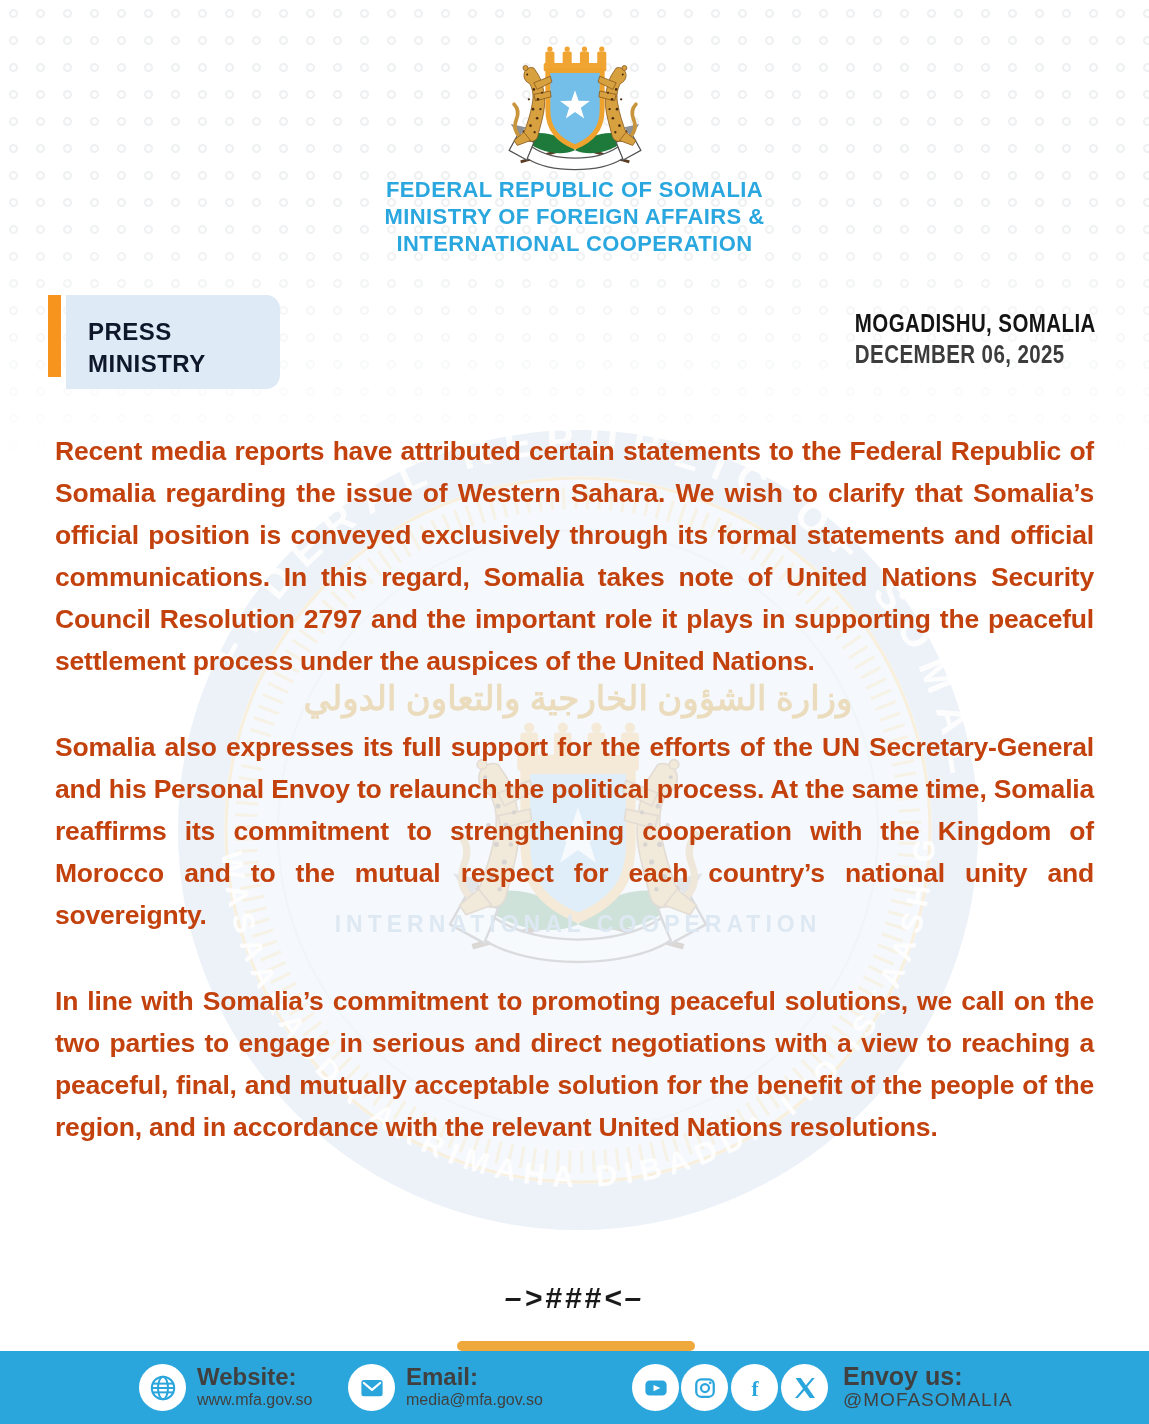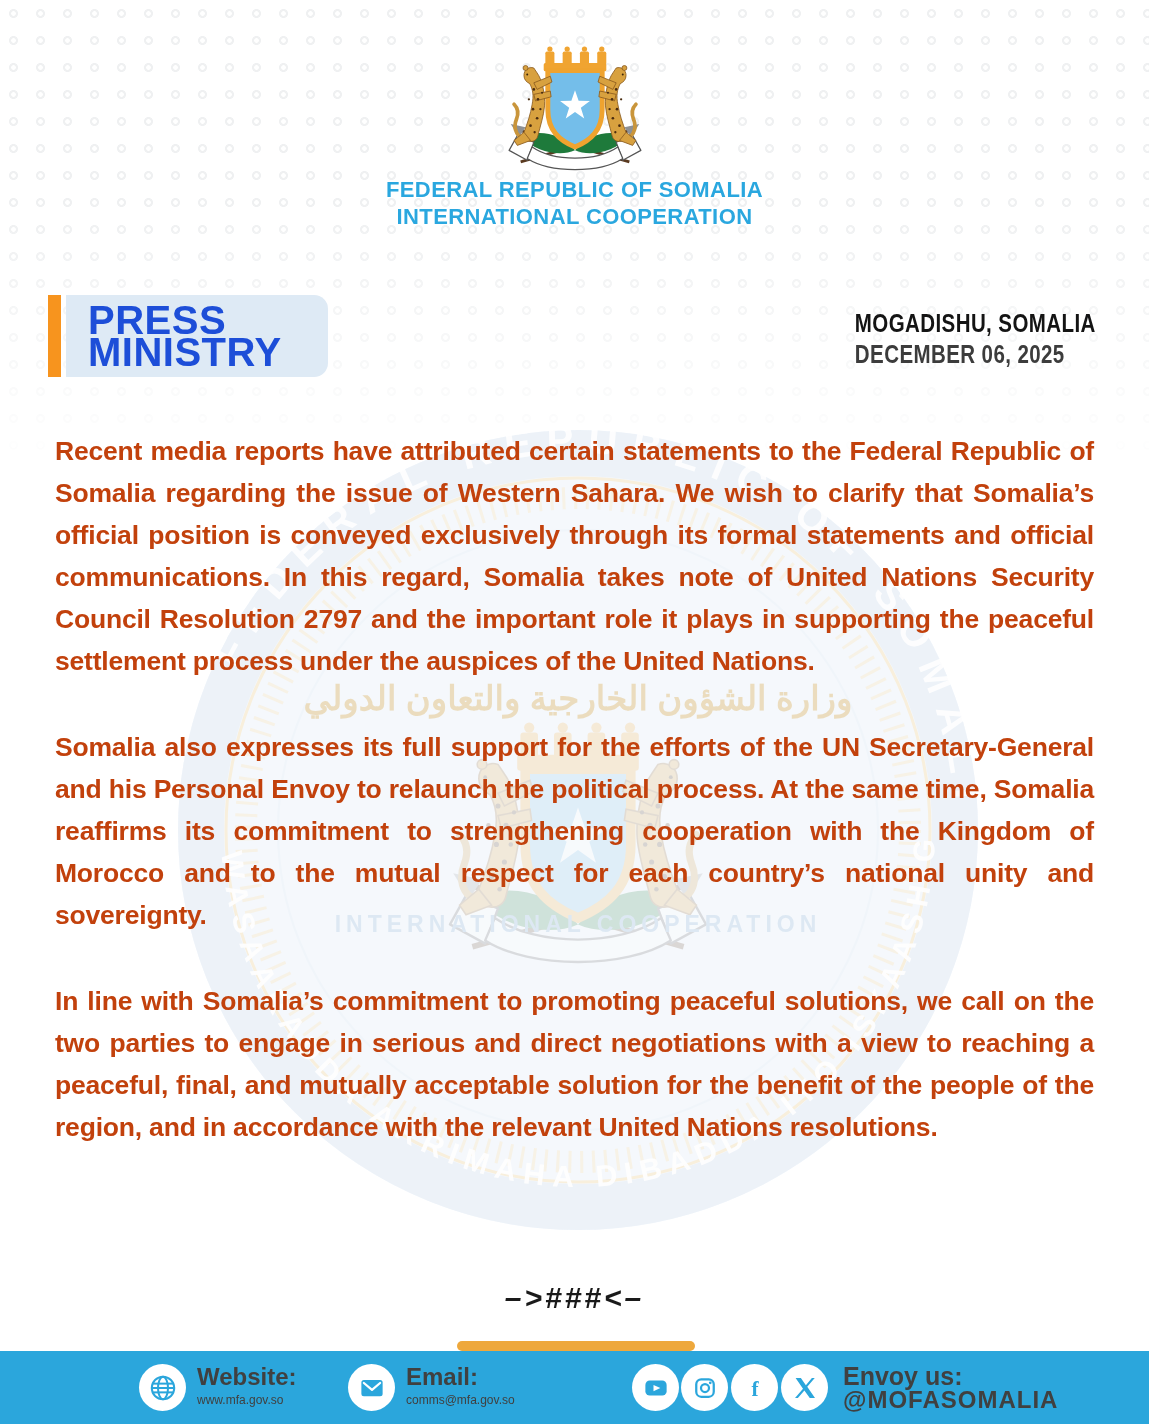--- a/index.html
+++ b/index.html
@@ -16,42 +16,42 @@
 
   .watermark{position:absolute;left:158px;top:410px;z-index:1;opacity:.55;pointer-events:none;}
 
   .header{position:absolute;left:0;top:0;width:100%;z-index:2;}
   .crest{position:absolute;left:50%;top:40px;transform:translateX(-50%);}
   .org{position:absolute;left:0;top:176px;width:100%;text-align:center;
     color:#2AA7DF;font-size:22px;font-weight:800;line-height:27px;letter-spacing:.4px;}
 
   .press-row{position:absolute;left:0;top:295px;width:100%;height:82px;z-index:2;}
   .press-accent{position:absolute;left:48px;top:0;width:13px;height:82px;background:#F7941E;}
-  .press-box{position:absolute;left:66px;top:0;min-width:146px;padding:9px 46px 9px 22px;border-radius:0 14px 14px 0;
-    background:#DEEAF5;color:#1d4ed8;font-size:40px;font-weight:900;line-height:32px;letter-spacing:.5px;}
+  .press-box{position:absolute;left:66px;top:0;min-width:146px;padding:21px 46px 9px 22px;border-radius:0 14px 14px 0;
+    background:#DEEAF5;color:#0f172a;font-size:24px;font-weight:900;line-height:32px;letter-spacing:.5px;}
   .dateline{position:absolute;right:53px;top:13px;text-align:left;font-weight:700;}
   .cond{display:block;transform:scaleX(.82);transform-origin:100% 50%;font-size:25px;line-height:31px;letter-spacing:.5px;}
   .dateline .loc{color:#141414;}
   .dateline .date{color:#3c3c3c;}
 
   .main{position:absolute;left:55px;top:430px;width:1039px;z-index:2;}
   .main p{margin:0 0 44px 0;color:#c2410c;font-size:26.5px;line-height:42px;font-weight:700;text-align:justify;letter-spacing:-0.2px;}
 
   .end-mark{position:absolute;left:0;top:1281px;width:100%;text-align:center;z-index:2;
     color:#1a1a1a;font-size:30px;font-weight:800;font-style:italic;letter-spacing:3px;}
 
   .gold-bar{position:absolute;left:457px;top:1341px;width:238px;height:10px;border-radius:5px;background:#EEA83C;z-index:3;}
 
   .footer{position:absolute;left:0;top:1351px;width:1149px;height:73px;background:#2BA6DC;z-index:3;color:#404040;}
   .f-circle{position:absolute;top:13px;width:47px;height:47px;border-radius:50%;background:#ffffff;display:flex;align-items:center;justify-content:center;}
   .f-text{position:absolute;top:12px;}
   .f-label{display:block;font-size:24px;font-weight:700;line-height:27px;}
-  .f-value{display:block;font-size:12px;line-height:20px;font-weight:400;}
+  .f-value{display:block;font-size:16px;line-height:20px;font-weight:400;}
   .follow .f-label{font-size:25px;}
-  .follow .f-value{font-size:24px;letter-spacing:1px;font-weight:bold;}
+  .follow .f-value{font-size:19px;letter-spacing:1px;}
 </style>
 </head>
 <body>
 
 <div class="page">
 
   <svg width="0" height="0" style="position:absolute" aria-hidden="true">
     <defs>
       <symbol id="crest-sym" viewBox="0 0 200 170">
 
@@ -133,20 +133,21 @@
     <text x="420" y="300" text-anchor="middle" font-size="34" font-weight="bold" fill="#D9B977" opacity=".85">وزارة الشؤون الخارجية والتعاون الدولي</text>
     <text x="420" y="522" text-anchor="middle" font-size="23" font-weight="bold" fill="#C2D7EA" letter-spacing="5">INTERNATIONAL COOPERATION</text>
   </svg>
 
   <div class="header">
     <svg class="crest" width="165" height="140" viewBox="0 0 200 170">
       <use href="#crest-sym"></use>
     </svg>
     <div class="org">
       <span style="display:block">FEDERAL REPUBLIC OF SOMALIA</span>
+      <span style="display:block">MINISTRY OF FOREIGN AFFAIRS &amp;</span>
       <span style="display:block">INTERNATIONAL COOPERATION</span>
     </div>
   </div>
 
   <div class="press-row">
     <div class="press-accent"></div>
     <div class="press-box">
       <span style="display:block">PRESS</span>
       <span style="display:block">MINISTRY</span>
     </div>
@@ -183,21 +184,21 @@
     </div>
 
     <div class="f-circle" style="left:348px;">
       <svg width="30" height="30" viewBox="0 0 24 24">
         <rect x="3.5" y="5.5" width="17" height="13" rx="2" fill="#2BA6DC"></rect>
         <polyline points="5.5,8 12,13.5 18.5,8" fill="none" stroke="#ffffff" stroke-width="1.8" stroke-linecap="round" stroke-linejoin="round"></polyline>
       </svg>
     </div>
     <div class="f-text" style="left:406px;">
       <span class="f-label">Email:</span>
-      <span class="f-value">comms@mfa.gov.so</span>
+      <span class="f-value">media@mfa.gov.so</span>
     </div>
 
     <div class="f-circle" style="left:632px;">
       <svg width="30" height="30" viewBox="0 0 24 24">
         <rect x="3.5" y="6" width="17" height="12" rx="3.5" fill="#2BA6DC"></rect>
         <polygon points="10,9.5 15.5,12 10,14.5" fill="#ffffff"></polygon>
       </svg>
     </div>
     <div class="f-circle" style="left:681px;">
       <svg width="30" height="30" viewBox="0 0 24 24" fill="none" stroke="#2BA6DC" stroke-width="1.8">

